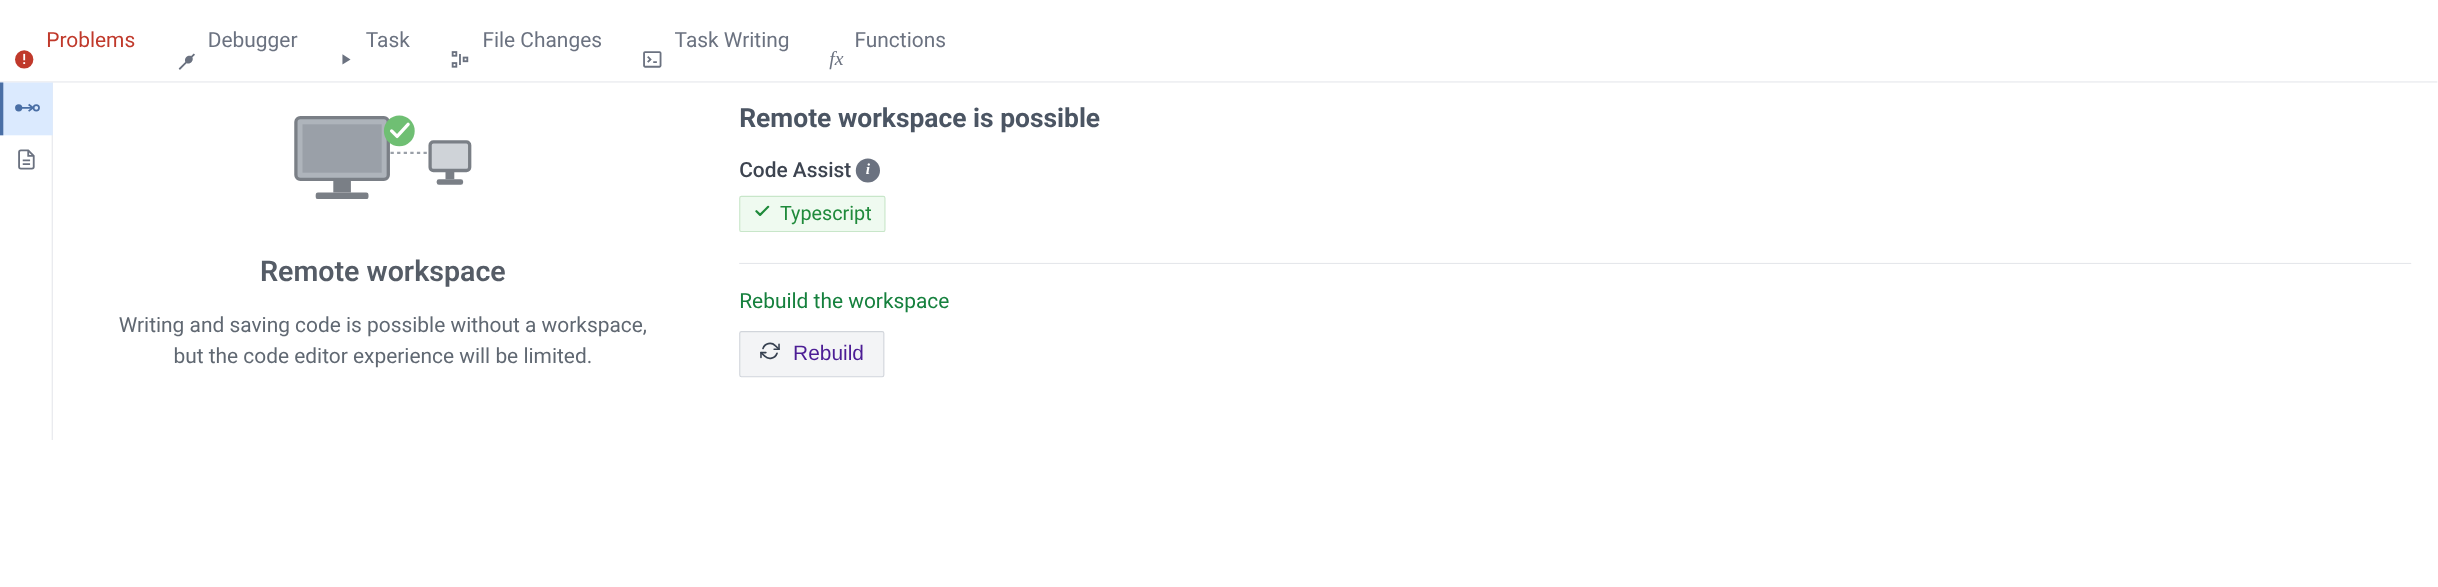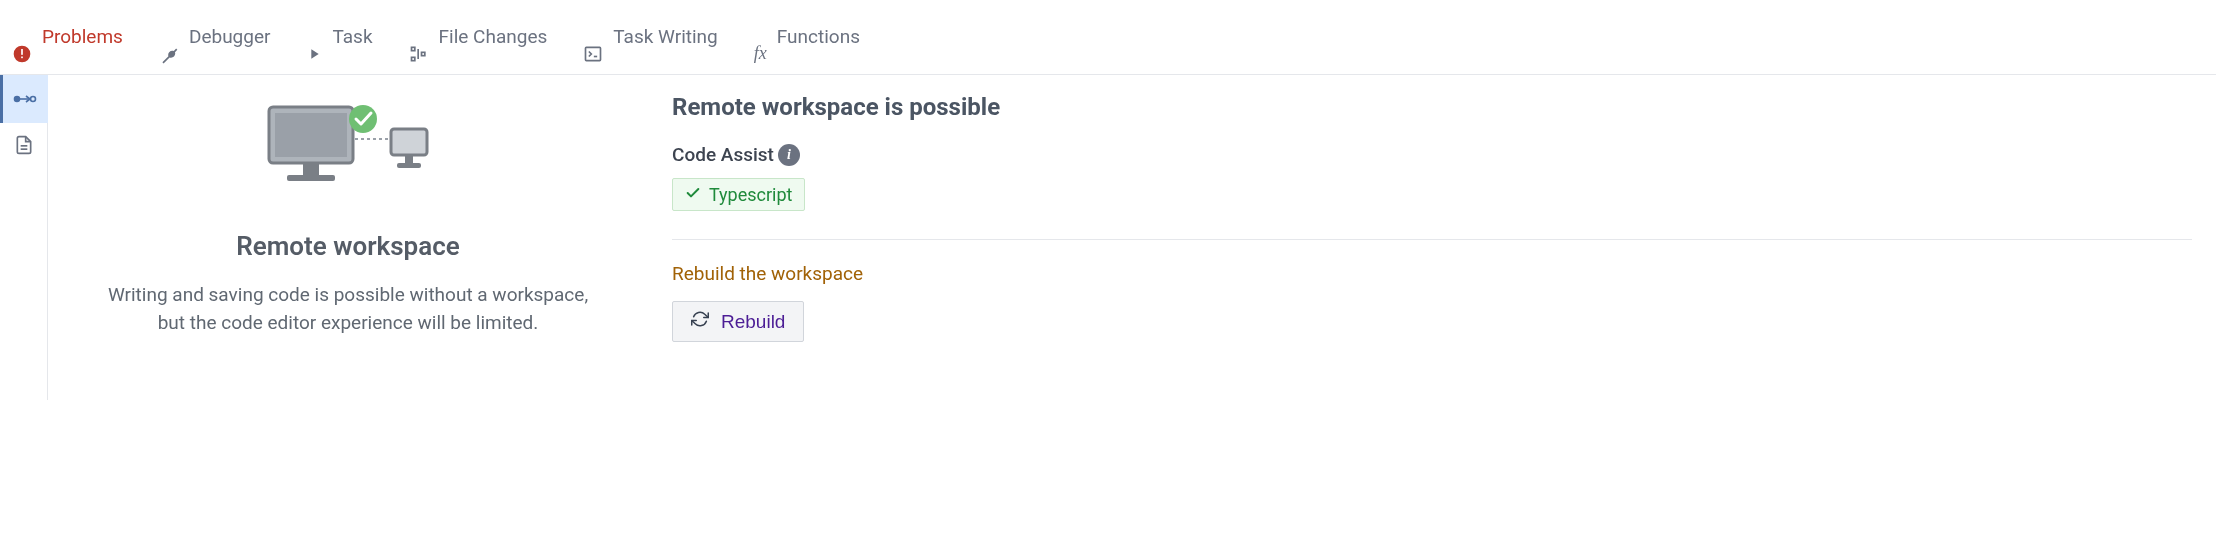--- a/index.html
+++ b/index.html
@@ -143,21 +143,21 @@
     font-size: 18px;
     border-radius: 2px;
   }
   .divider {
     border: none;
     border-top: 1px solid #e5e7eb;
     margin: 28px 0 22px 0;
   }
   .rebuild-label {
     font-size: 19px;
-    color: #a16207;
+    color: #15803d;
     margin-bottom: 16px;
   }
   .btn {
     display: inline-flex;
     align-items: center;
     gap: 12px;
     border: 1px solid #d1d5db;
     background: #f3f4f6;
     color: #4c1d95;
     padding: 8px 18px;

